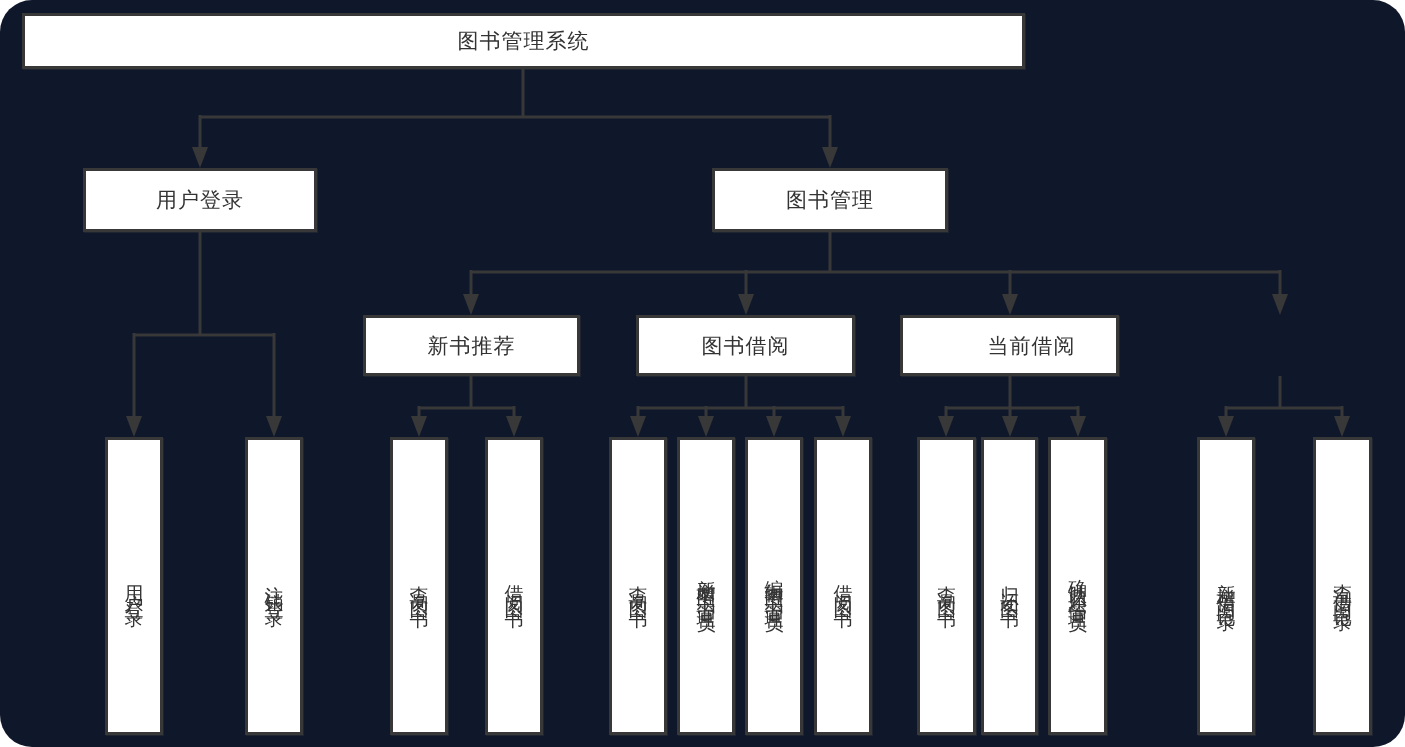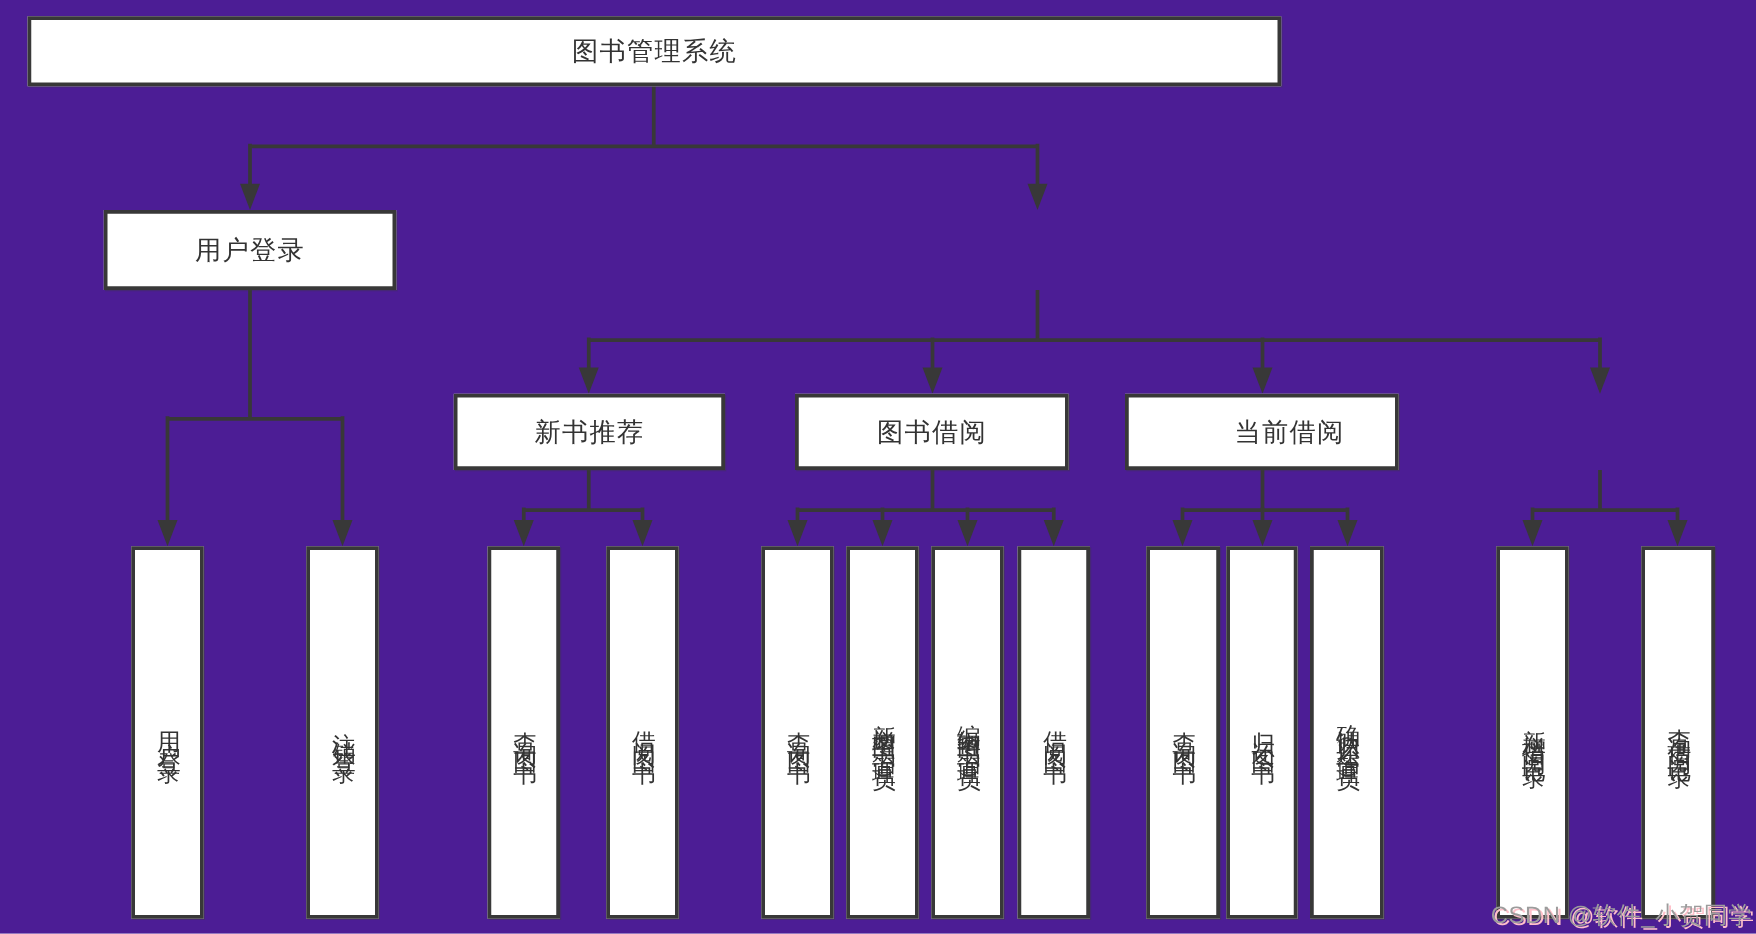--- a/index.html
+++ b/index.html
@@ -4,24 +4,25 @@
 <style>
   html, body {
     margin: 0;
     padding: 0;
     background: #ffffff;
   }
   #stage {
     position: relative;
     width: 1405px;
     height: 747px;
-    background: #4c1d95;
+    background: #0f172a;
     overflow: hidden;
     font-family: "Liberation Sans", "DejaVu Sans", sans-serif;
     color: #333333;
+    border-radius: 32px;
   }
   #wires {
     position: absolute;
     left: 0;
     top: 0;
     width: 1405px;
     height: 747px;
   }
   .hbox {
     position: absolute;
@@ -122,20 +123,23 @@
       <polygon points="1334,416 1350,416 1342,437" fill="#383838"></polygon>
     </svg>
 
   <div class="hbox" style="left:22px; top:13px; width:1003px; height:56px;">
     <span>图书管理系统</span>
   </div>
 
   <div class="hbox" style="left:83px; top:168px; width:234px; height:64px;">
     <span>用户登录</span>
   </div>
+  <div class="hbox" style="left:712px; top:168px; width:236px; height:64px;">
+    <span>图书管理</span>
+  </div>
 
   <div class="hbox" style="left:363px; top:315px; width:217px; height:61px;">
     <span>新书推荐</span>
   </div>
   <div class="hbox" style="left:636px; top:315px; width:219px; height:61px;font-family:Liberation Serif, serif;">
     <span>图书借阅</span>
   </div>
   <div class="hbox" style="left:900px; top:315px; width:219px; height:61px;padding-left:44px;">
     <span>当前借阅</span>
   </div>
@@ -177,14 +181,13 @@
     <span>确认归还（管理员）</span>
   </div>
 
   <div class="vbox" style="left:1197px; top:437px; width:58px; height:298px; letter-spacing:6px;">
     <span>新增借阅记录</span>
   </div>
   <div class="vbox" style="left:1313px; top:437px; width:59px; height:298px; letter-spacing:6px;">
     <span>查询借阅记录</span>
   </div>
 
-  <div id="watermark">CSDN @软件_小贺同学</div>
 </div>
 
 </body></html>

